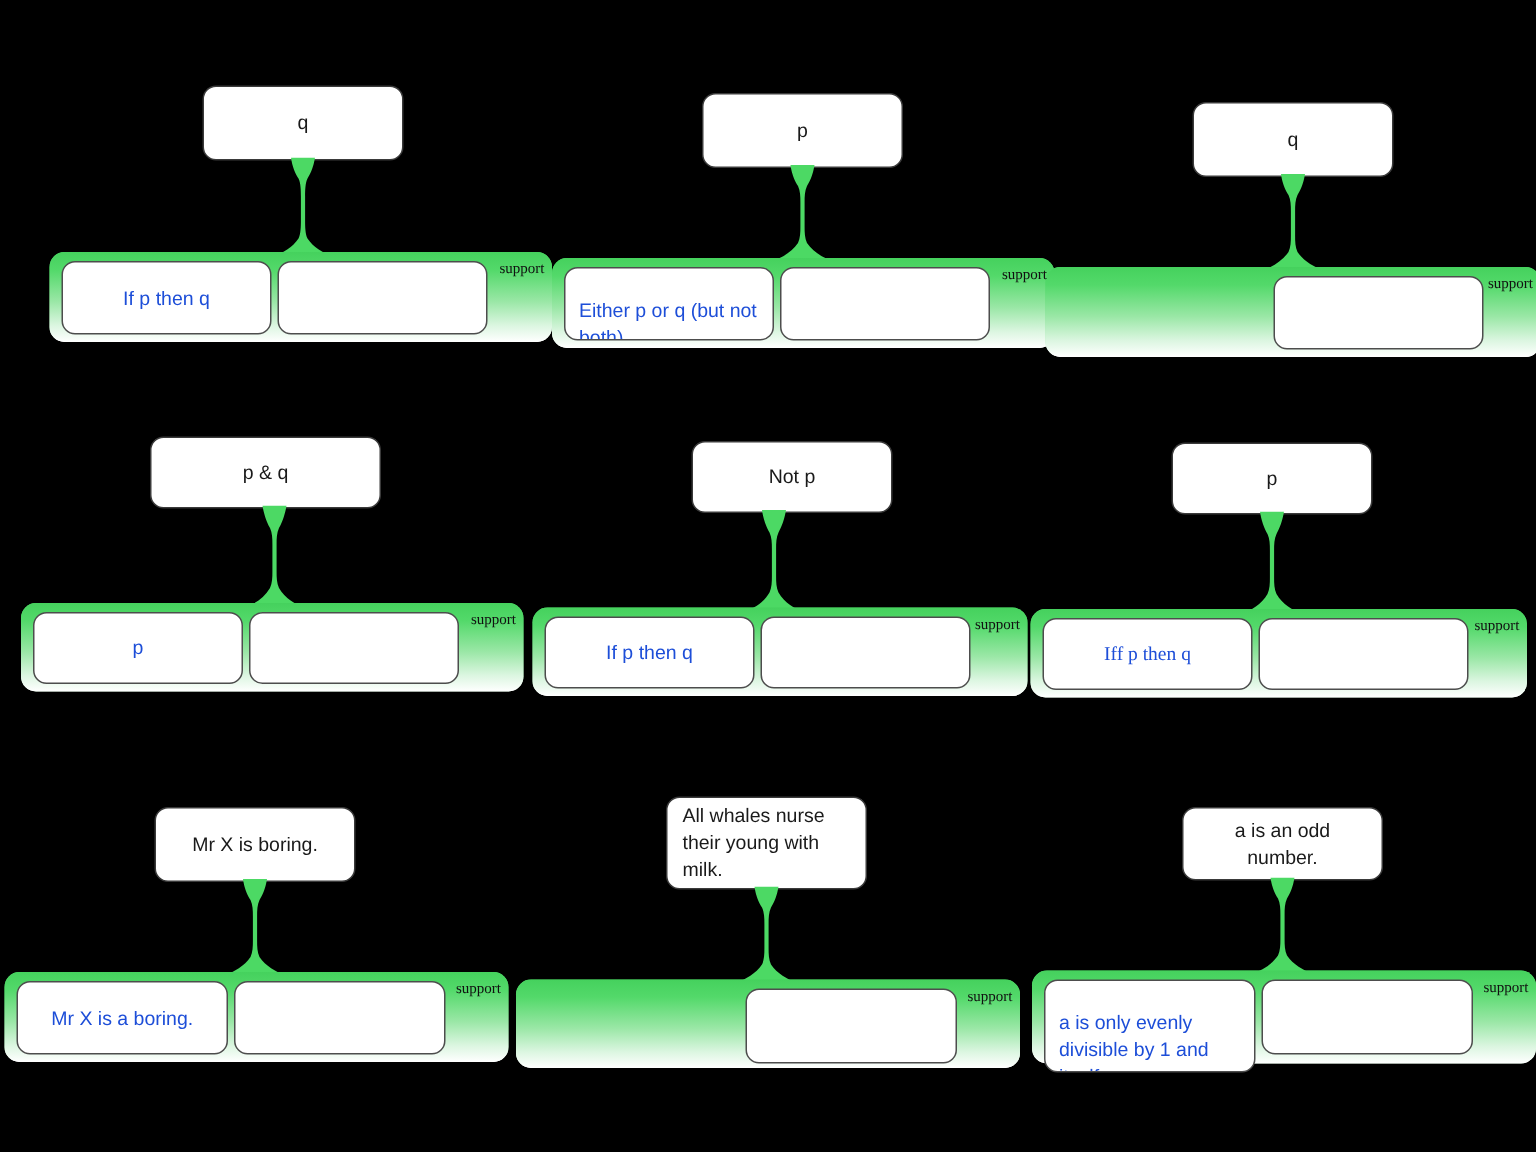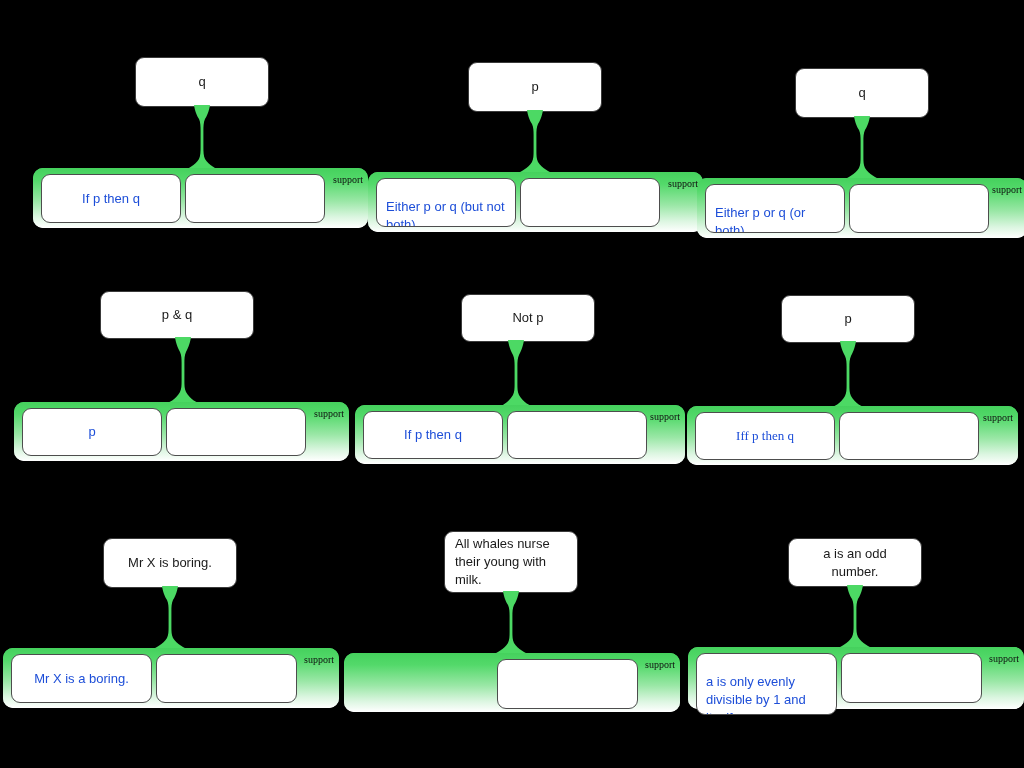--- a/index.html
+++ b/index.html
@@ -163,21 +163,20 @@
     <div class="connector" style="left:842px; top:116px; width:40px; height:66px;">
       <svg width="40" height="66" viewBox="0 0 40 66">
         <path d="M12 0 C12 0 13 8 17 14 C18.5 17 18.6 21 18.6 25 L18.6 41
                  C18.6 45 18.5 49 17 52 C13 58 6 62 0 64 L40 64
                  C34 62 27 58 23 52 C21.5 49 21.4 45 21.4 41 L21.4 25
                  C21.4 21 21.5 17 23 14 C27 8 28 0 28 0 Z" fill="#4cd964"></path>
       </svg>
     </div>
     <div class="support-panel" style="left:697px; top:178px; width:330px; height:60px;">
       <span class="support-label">support</span>
-      <div class="premise topalign" style="left:8px; top:6px; width:140px; height:49px;">Either p or q (or both)</div>
       <div class="premise empty" style="left:152px; top:6px; width:140px; height:49px;"></div>
     </div>
   </div>
 
   <div class="unit">
     <div class="claim center" style="left:100px; top:291px; width:154px; height:48px;">p &amp; q</div>
     <div class="connector" style="left:163px; top:337px; width:40px; height:70px;">
       <svg width="40" height="70" viewBox="0 0 40 70">
         <path d="M12 0 C12 0 13 8 17 15 C18.5 18 18.6 22 18.6 26 L18.6 44
                  C18.6 48 18.5 52 17 55 C13 62 6 66 0 68 L40 68

